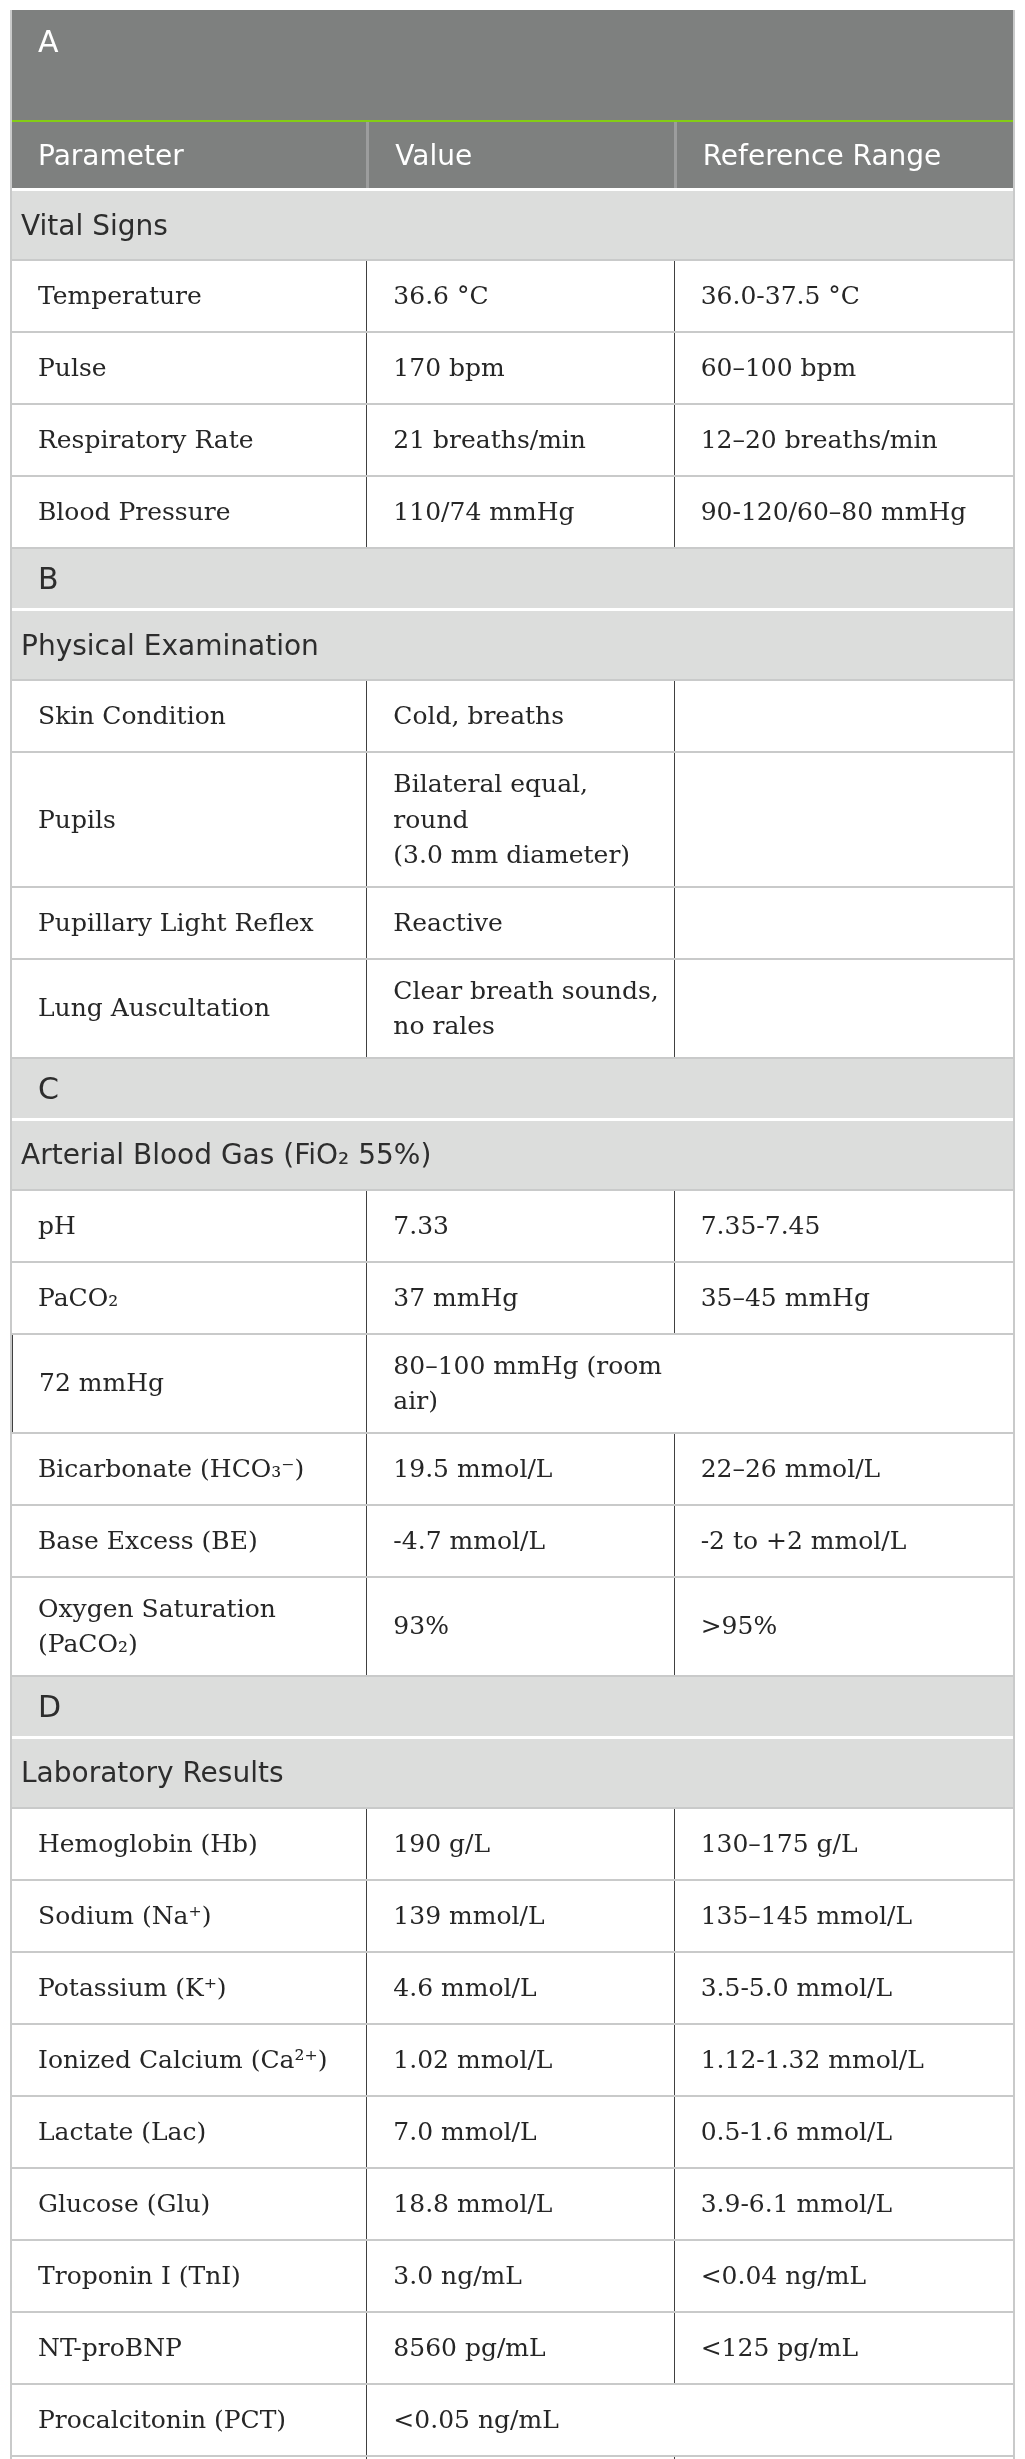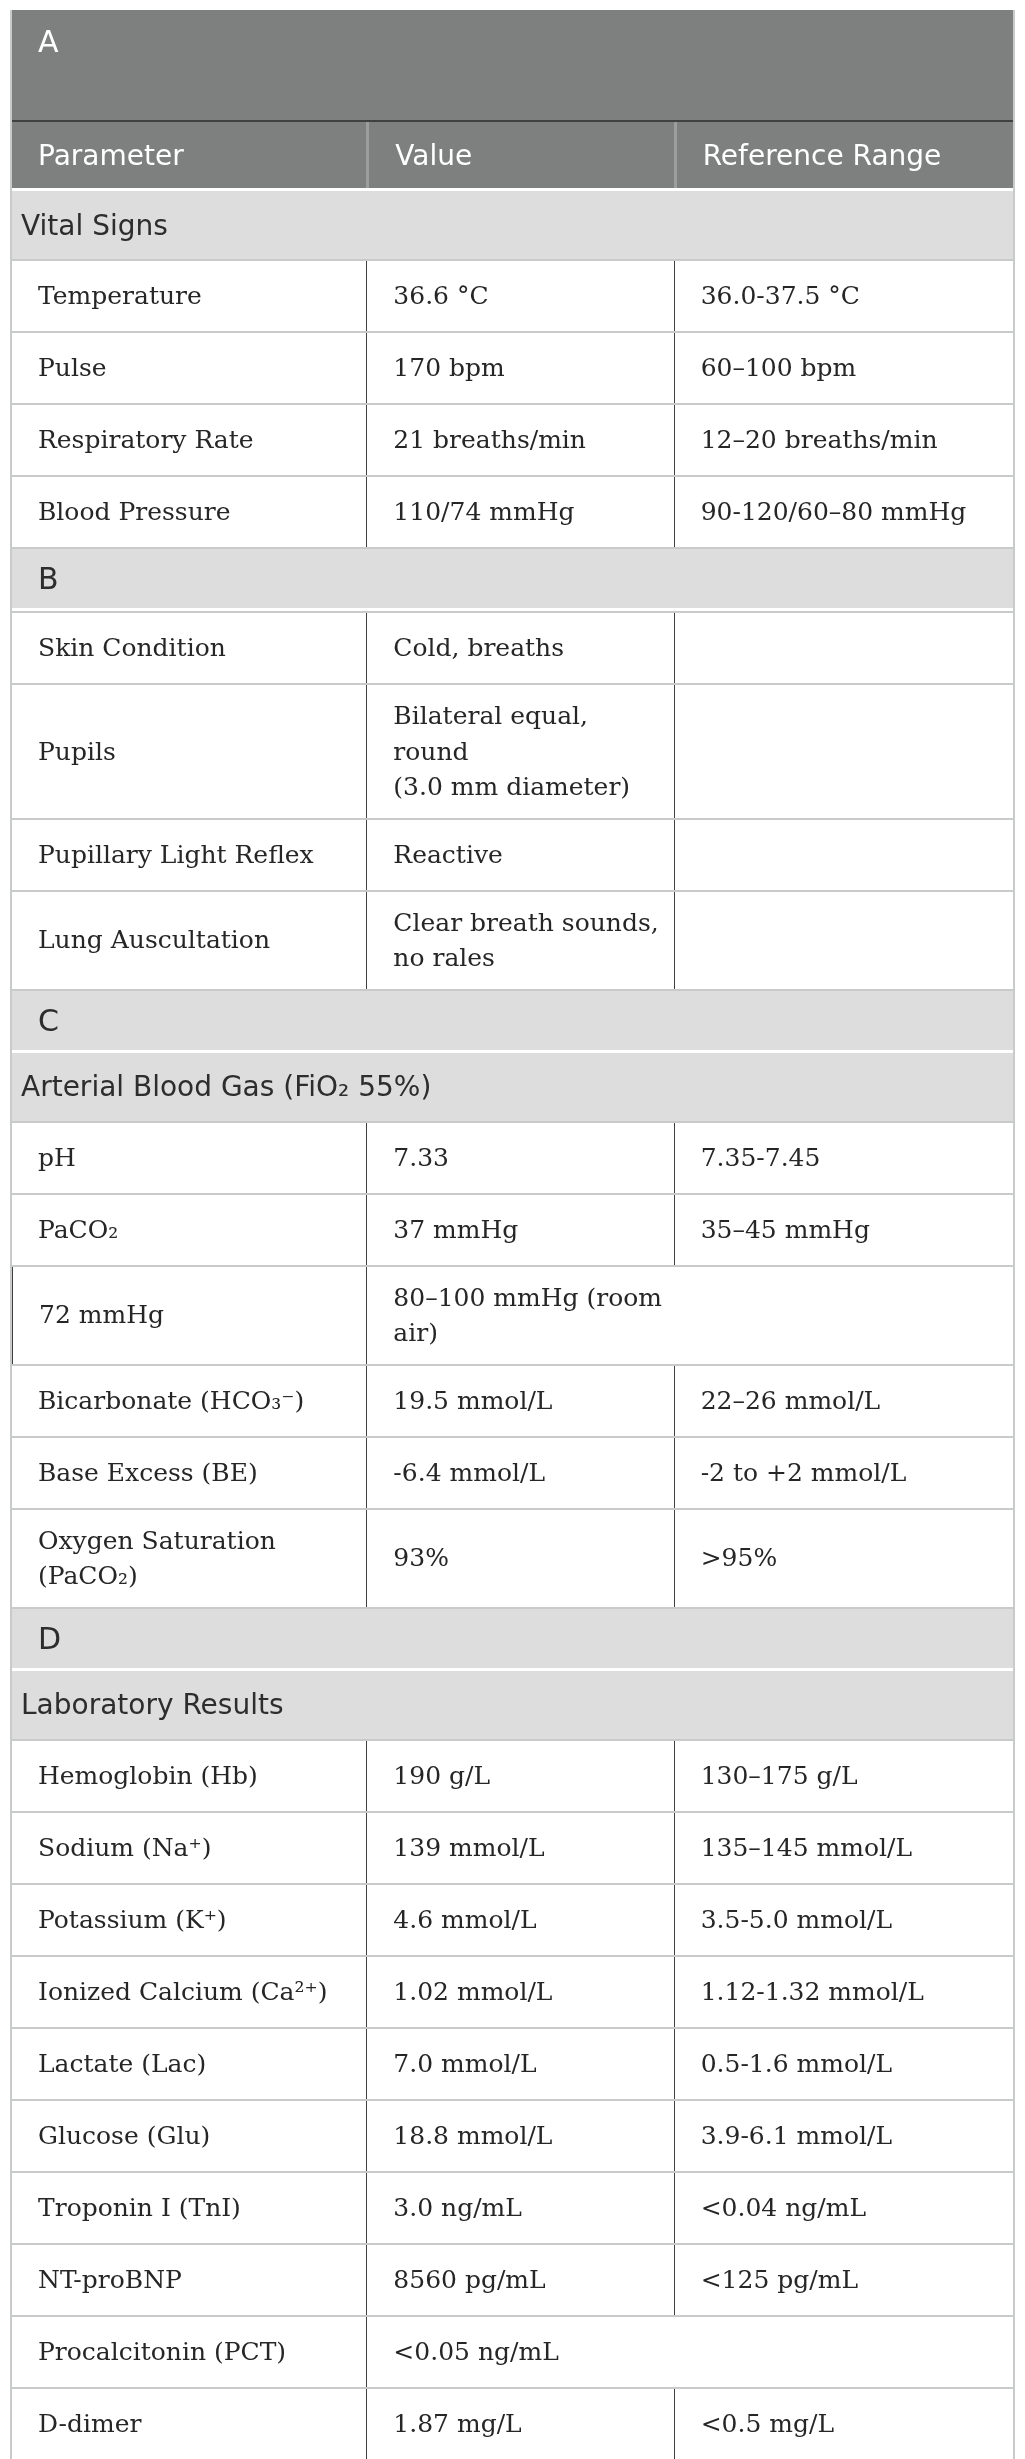--- a/index.html
+++ b/index.html
@@ -14,21 +14,21 @@
   }
   
   .band-a{
     height:110px; background:#7e807f; color:#ffffff;
     padding:14px 0 0 26px; box-sizing:border-box;
     font-size:30px; letter-spacing:0.5px;
   }
   
   .header-row{
     display:grid; grid-template-columns:35.4% 30.7% 33.9%;
-    background:#7e807f; border-top:2px solid #404040;
+    background:#7e807f; border-top:2px solid #84cc16;
     border-bottom:3px solid #ffffff; height:66px;
   }
   .header-row .hcell{
     display:flex; align-items:center; padding-left:26px;
     color:#ffffff; font-size:28px; box-sizing:border-box;
   }
   .header-row .hcell + .hcell{ border-left:3px solid #9c9d9d;text-align:center; }
   
   .letter-band{
     height:64px; background:#dcdddc; color:#2d2d2d;
@@ -88,20 +88,21 @@
         <div class="cell r">12–20 breaths/min</div>
       </div>
       <div class="row">
         <div class="cell p">Blood Pressure</div>
         <div class="cell v">110/74 mmHg</div>
         <div class="cell r">90-120/60–80 mmHg</div>
       </div>
       <div class="letter-band">
         <div class="" style="display: inline;">B</div>
       </div>
+      <div class="section-band">Physical Examination</div>
       <div class="row">
         <div class="cell p">Skin Condition</div>
         <div class="cell v">Cold, breaths</div>
         <div class="cell r"></div>
       </div>
       <div class="row">
         <div class="cell p">Pupils</div>
         <div class="cell v">Bilateral equal, round
 (3.0 mm diameter)</div>
         <div class="cell r"></div>
@@ -135,21 +136,21 @@
         <div class="cell v">72 mmHg</div>
         <div class="cell r">80–100 mmHg (room air)</div>
       </div>
       <div class="row">
         <div class="cell p">Bicarbonate (HCO₃⁻)</div>
         <div class="cell v">19.5 mmol/L</div>
         <div class="cell r">22–26 mmol/L</div>
       </div>
       <div class="row">
         <div class="cell p">Base Excess (BE)</div>
-        <div class="cell v">-6.4 mmol/L</div>
+        <div class="cell v">-4.7 mmol/L</div>
         <div class="cell r">-2 to +2 mmol/L</div>
       </div>
       <div class="row">
         <div class="cell p">Oxygen Saturation (PaCO₂)</div>
         <div class="cell v">93%</div>
         <div class="cell r">&gt;95%</div>
       </div>
       <div class="letter-band">
         <div class="" style="display: inline;">D</div>
       </div>

